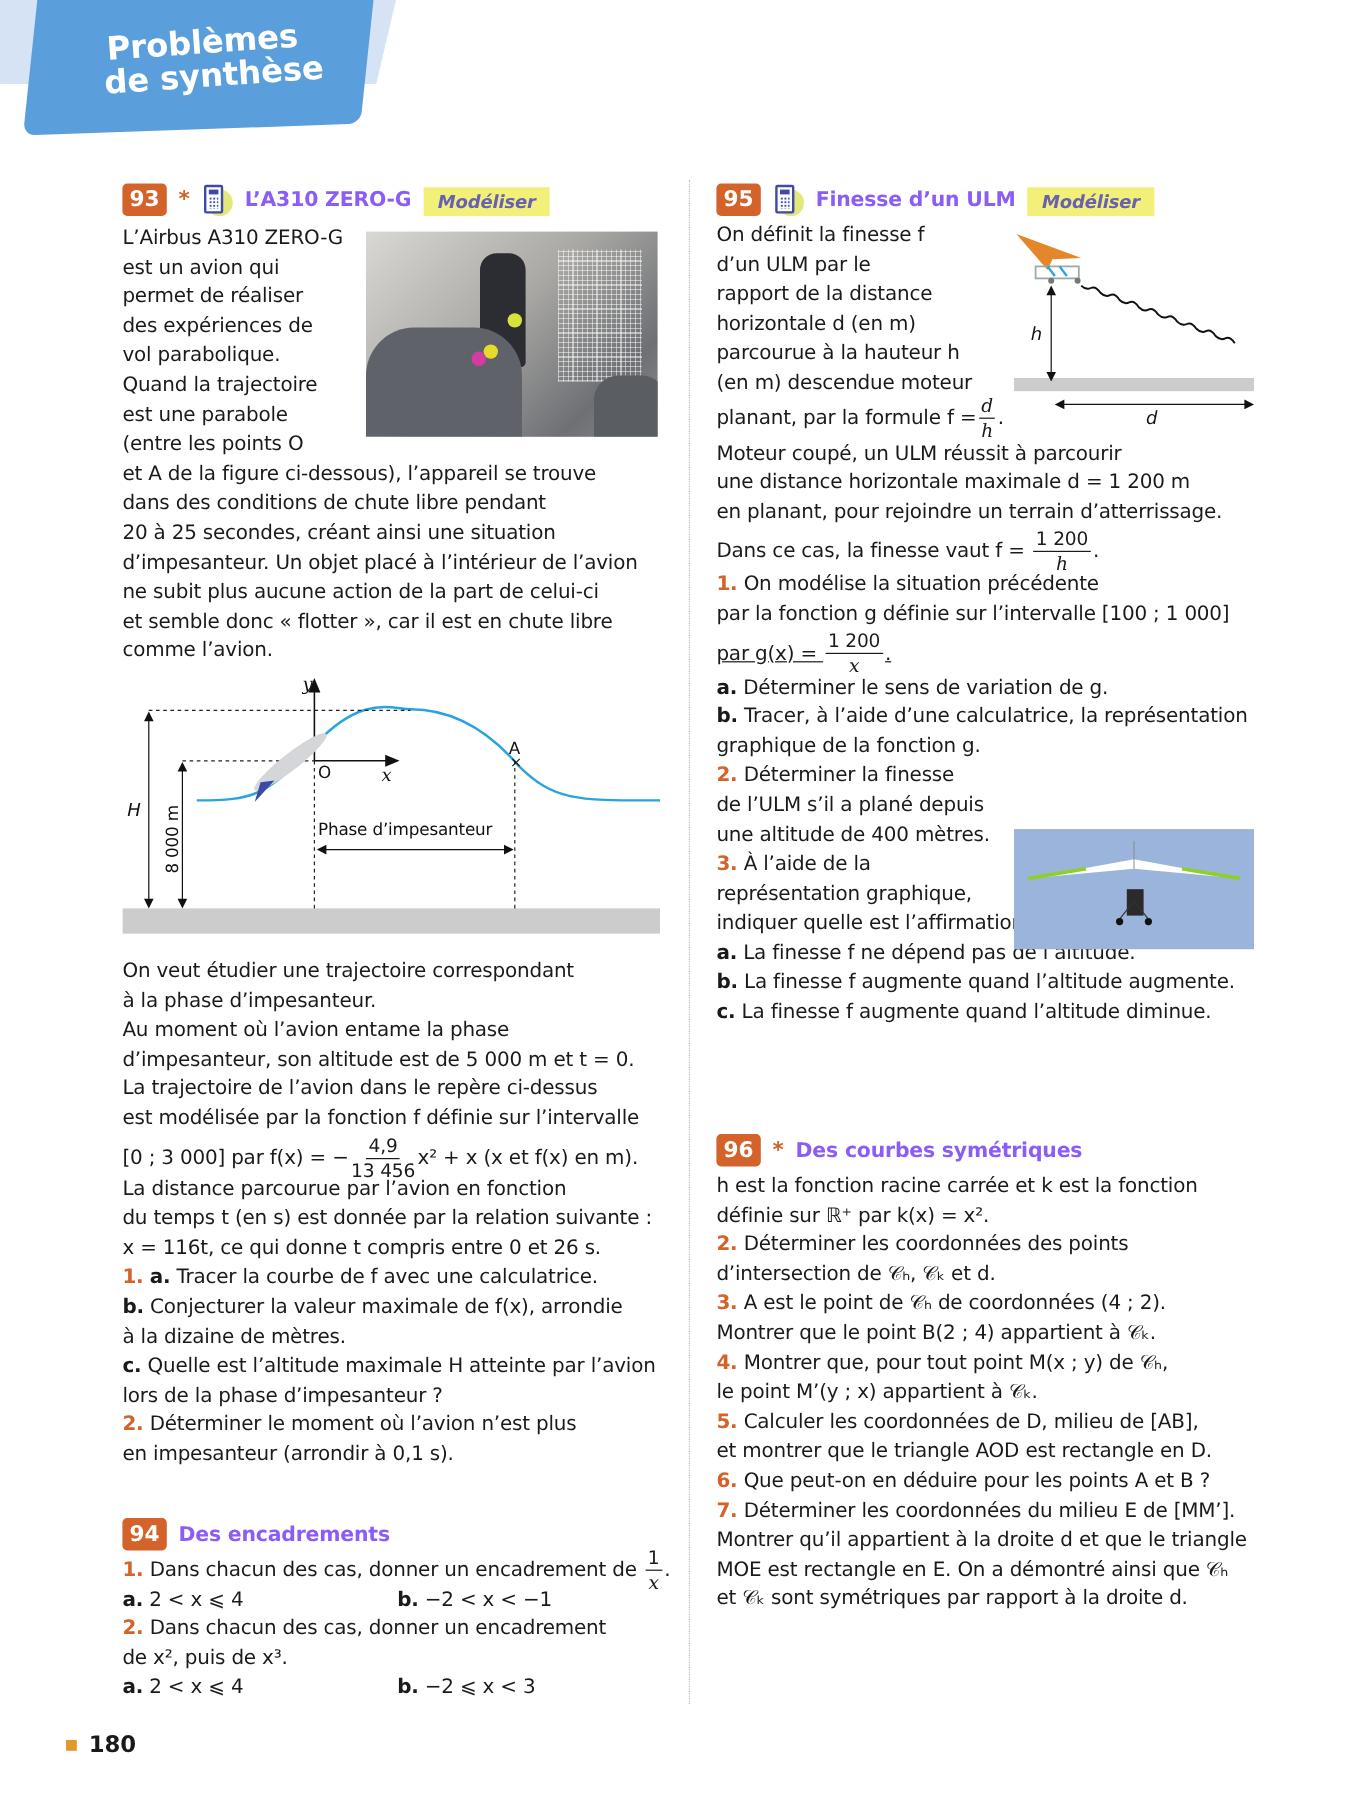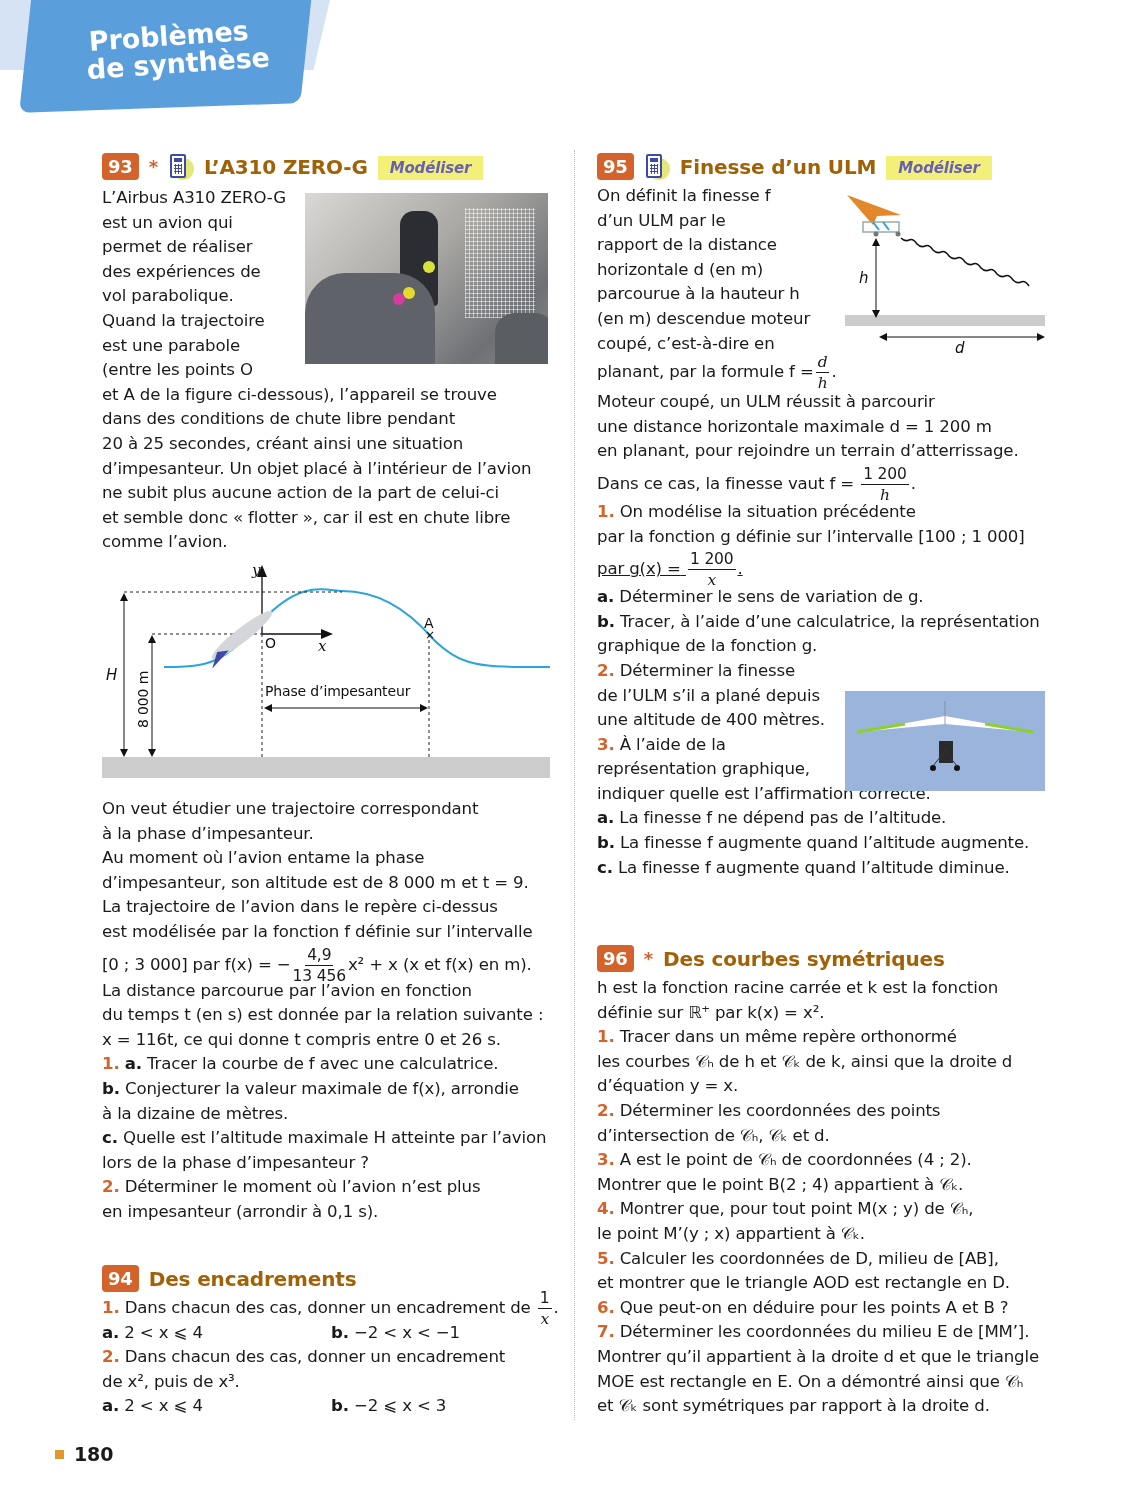--- a/index.html
+++ b/index.html
@@ -13,21 +13,21 @@
   .col-right { left: 597px; top: 150px; width: 450px; }
   .divider { position: absolute; left: 574px; top: 150px; height: 1270px; border-left: 1.5px dotted #bbbbbb; }
   .ex-head { display: flex; align-items: flex-end; height: 30px; }
   .num { background: #d3622b; color: #fff; font-weight: bold; font-size: 18px; padding: 0 6px; border-radius: 4px; height: 27px; line-height: 27px; }
   .star { color: #d3622b; font-weight: bold; margin-left: 10px; font-size: 18px; }
   .calc { width: 26px; height: 26px; margin-left: 10px; position: relative; }
   .calc .blob { position: absolute; left: 4px; top: 4px; width: 22px; height: 22px; border-radius: 50%; background: #e4e87a; }
   .calc .body { position: absolute; left: 2px; top: 0; width: 16px; height: 24px; border: 2px solid #3f4aa8; border-radius: 2px; background: #fff; }
   .calc .screen { position: absolute; left: 2px; top: 2px; width: 8px; height: 4px; background: #3f4aa8; }
   .calc .keys { position: absolute; left: 2px; top: 8px; width: 8px; height: 10px; background-image: radial-gradient(#3f4aa8 1px, transparent 1.2px); background-size: 3px 3px; }
-  .ex-title { color: #a16207; font-weight: bold; font-size: 20px; margin-left: 10px; }
+  .ex-title { color: #8b5cf6; font-weight: bold; font-size: 17px; margin-left: 10px; }
   .tag { background: #f3f07a; color: #6760b3; font-style: italic; font-weight: bold; font-size: 15px; padding: 0 12px; margin-left: 10px; height: 24px; line-height: 24px; }
   .line { white-space: nowrap; height: 24.6px; }
   .bn { color: #d3622b; font-weight: bold; }
   .bl { font-weight: bold; }
   .frac { display: inline-flex; flex-direction: column; align-items: center; vertical-align: middle; line-height: 20px; font-size: 15.5px; margin: -10px 2px; }
   .frac .top { border-bottom: 1.4px solid #1a1a1a; padding: 0 2px; }
   .frac .bot { font-family: "DejaVu Serif", serif; font-style: italic; }
   .photo1 { position: absolute; left: 305px; top: 193px; width: 243px; height: 171px; background: linear-gradient(135deg, #d9d8d4 0%, #a9a8a4 45%, #6e7075 80%, #8a8a88 100%); overflow: hidden; }
   .photo1 .person1 { position: absolute; left: 95px; top: 18px; width: 38px; height: 95px; background: #2b2d33; border-radius: 14px 14px 4px 4px; }
   .photo1 .person2 { position: absolute; left: 0; top: 80px; width: 130px; height: 91px; background: #5f6369; border-radius: 40px 40px 0 0; }
@@ -83,21 +83,21 @@
     <div class="line">d’impesanteur. Un objet placé à l’intérieur de l’avion</div>
     <div class="line">ne subit plus aucune action de la part de celui-ci</div>
     <div class="line">et semble donc « flotter », car il est en chute libre</div>
     <div class="line">comme l’avion.</div>
   </div>
 
   <div style="position:absolute; top:647px; left:0; width:460px;">
     <div class="line">On veut étudier une trajectoire correspondant</div>
     <div class="line">à la phase d’impesanteur.</div>
     <div class="line">Au moment où l’avion entame la phase</div>
-    <div class="line">d’impesanteur, son altitude est de 8 000 m et t = 9.</div>
+    <div class="line">d’impesanteur, son altitude est de 5 000 m et t = 0.</div>
     <div class="line">La trajectoire de l’avion dans le repère ci-dessus</div>
     <div class="line">est modélisée par la fonction f définie sur l’intervalle</div>
     <div class="line" style="height:34px; line-height:40px;">
       <span>[0 ; 3 000] par f(x) = −</span><span class="frac">
           <span class="top">4,9</span>
           <span class="bot" style="font-style:normal;font-family:'DejaVu Sans',sans-serif">13 456</span>
         </span><span>x² + x (x et f(x) en m).</span>
     </div>
     <div class="line">La distance parcourue par l’avion en fonction</div>
     <div class="line">du temps t (en s) est donnée par la relation suivante :</div>
@@ -190,21 +190,20 @@
     <span class="ex-title">Finesse d’un ULM</span>
     <span class="tag">Modéliser</span>
   </div>
   <div style="margin-top:4px">
     <div class="line">On définit la finesse f</div>
     <div class="line">d’un ULM par le</div>
     <div class="line">rapport de la distance</div>
     <div class="line">horizontale d (en m)</div>
     <div class="line">parcourue à la hauteur h</div>
     <div class="line">(en m) descendue moteur</div>
-    <div class="line">coupé, c’est-à-dire en</div>
     <div class="line" style="height:34px; line-height:32px;"><span>planant, par la formule f =</span><span class="frac">
           <span class="top bot">d</span>
           <span class="bot">h</span>
         </span>.</div>
     <div class="line">Moteur coupé, un ULM réussit à parcourir</div>
     <div class="line">une distance horizontale maximale d = 1 200 m</div>
     <div class="line">en planant, pour rejoindre un terrain d’atterrissage.</div>
     <div class="line" style="height:36px; line-height:40px;"><span>Dans ce cas, la finesse vaut f =</span> <span class="frac">
           <span class="top">1 200</span>
           <span class="bot">h</span>
@@ -233,25 +232,20 @@
     <div class="ex-head">
       <span class="num">96</span>
       <span class="star">*</span>
       <span class="ex-title" style="margin-top:10px">Des courbes symétriques</span>
     </div>
     <div style="margin-top:4px">
       <div class="line">h est la fonction racine carrée et k est la fonction</div>
       <div class="line">définie sur ℝ⁺ par k(x) = x².</div>
     </div>
     <div>
-      <div class="line"><span class="bn">1.</span> <span>Tracer dans un même repère orthonormé</span></div>
-      <div class="line">les courbes 𝒞ₕ de h et 𝒞ₖ de k, ainsi que la droite d</div>
-      <div class="line">d’équation y = x.</div>
-    </div>
-    <div>
       <div class="line"><span class="bn">2.</span> <span>Déterminer les coordonnées des points</span></div>
       <div class="line">d’intersection de 𝒞ₕ, 𝒞ₖ et d.</div>
     </div>
     <div>
       <div class="line"><span class="bn">3.</span> <span>A est le point de 𝒞ₕ de coordonnées (4 ; 2).</span></div>
       <div class="line">Montrer que le point B(2 ; 4) appartient à 𝒞ₖ.</div>
     </div>
     <div>
       <div class="line"><span class="bn">4.</span> <span>Montrer que, pour tout point M(x ; y) de 𝒞ₕ,</span></div>
       <div class="line">le point M’(y ; x) appartient à 𝒞ₖ.</div>

